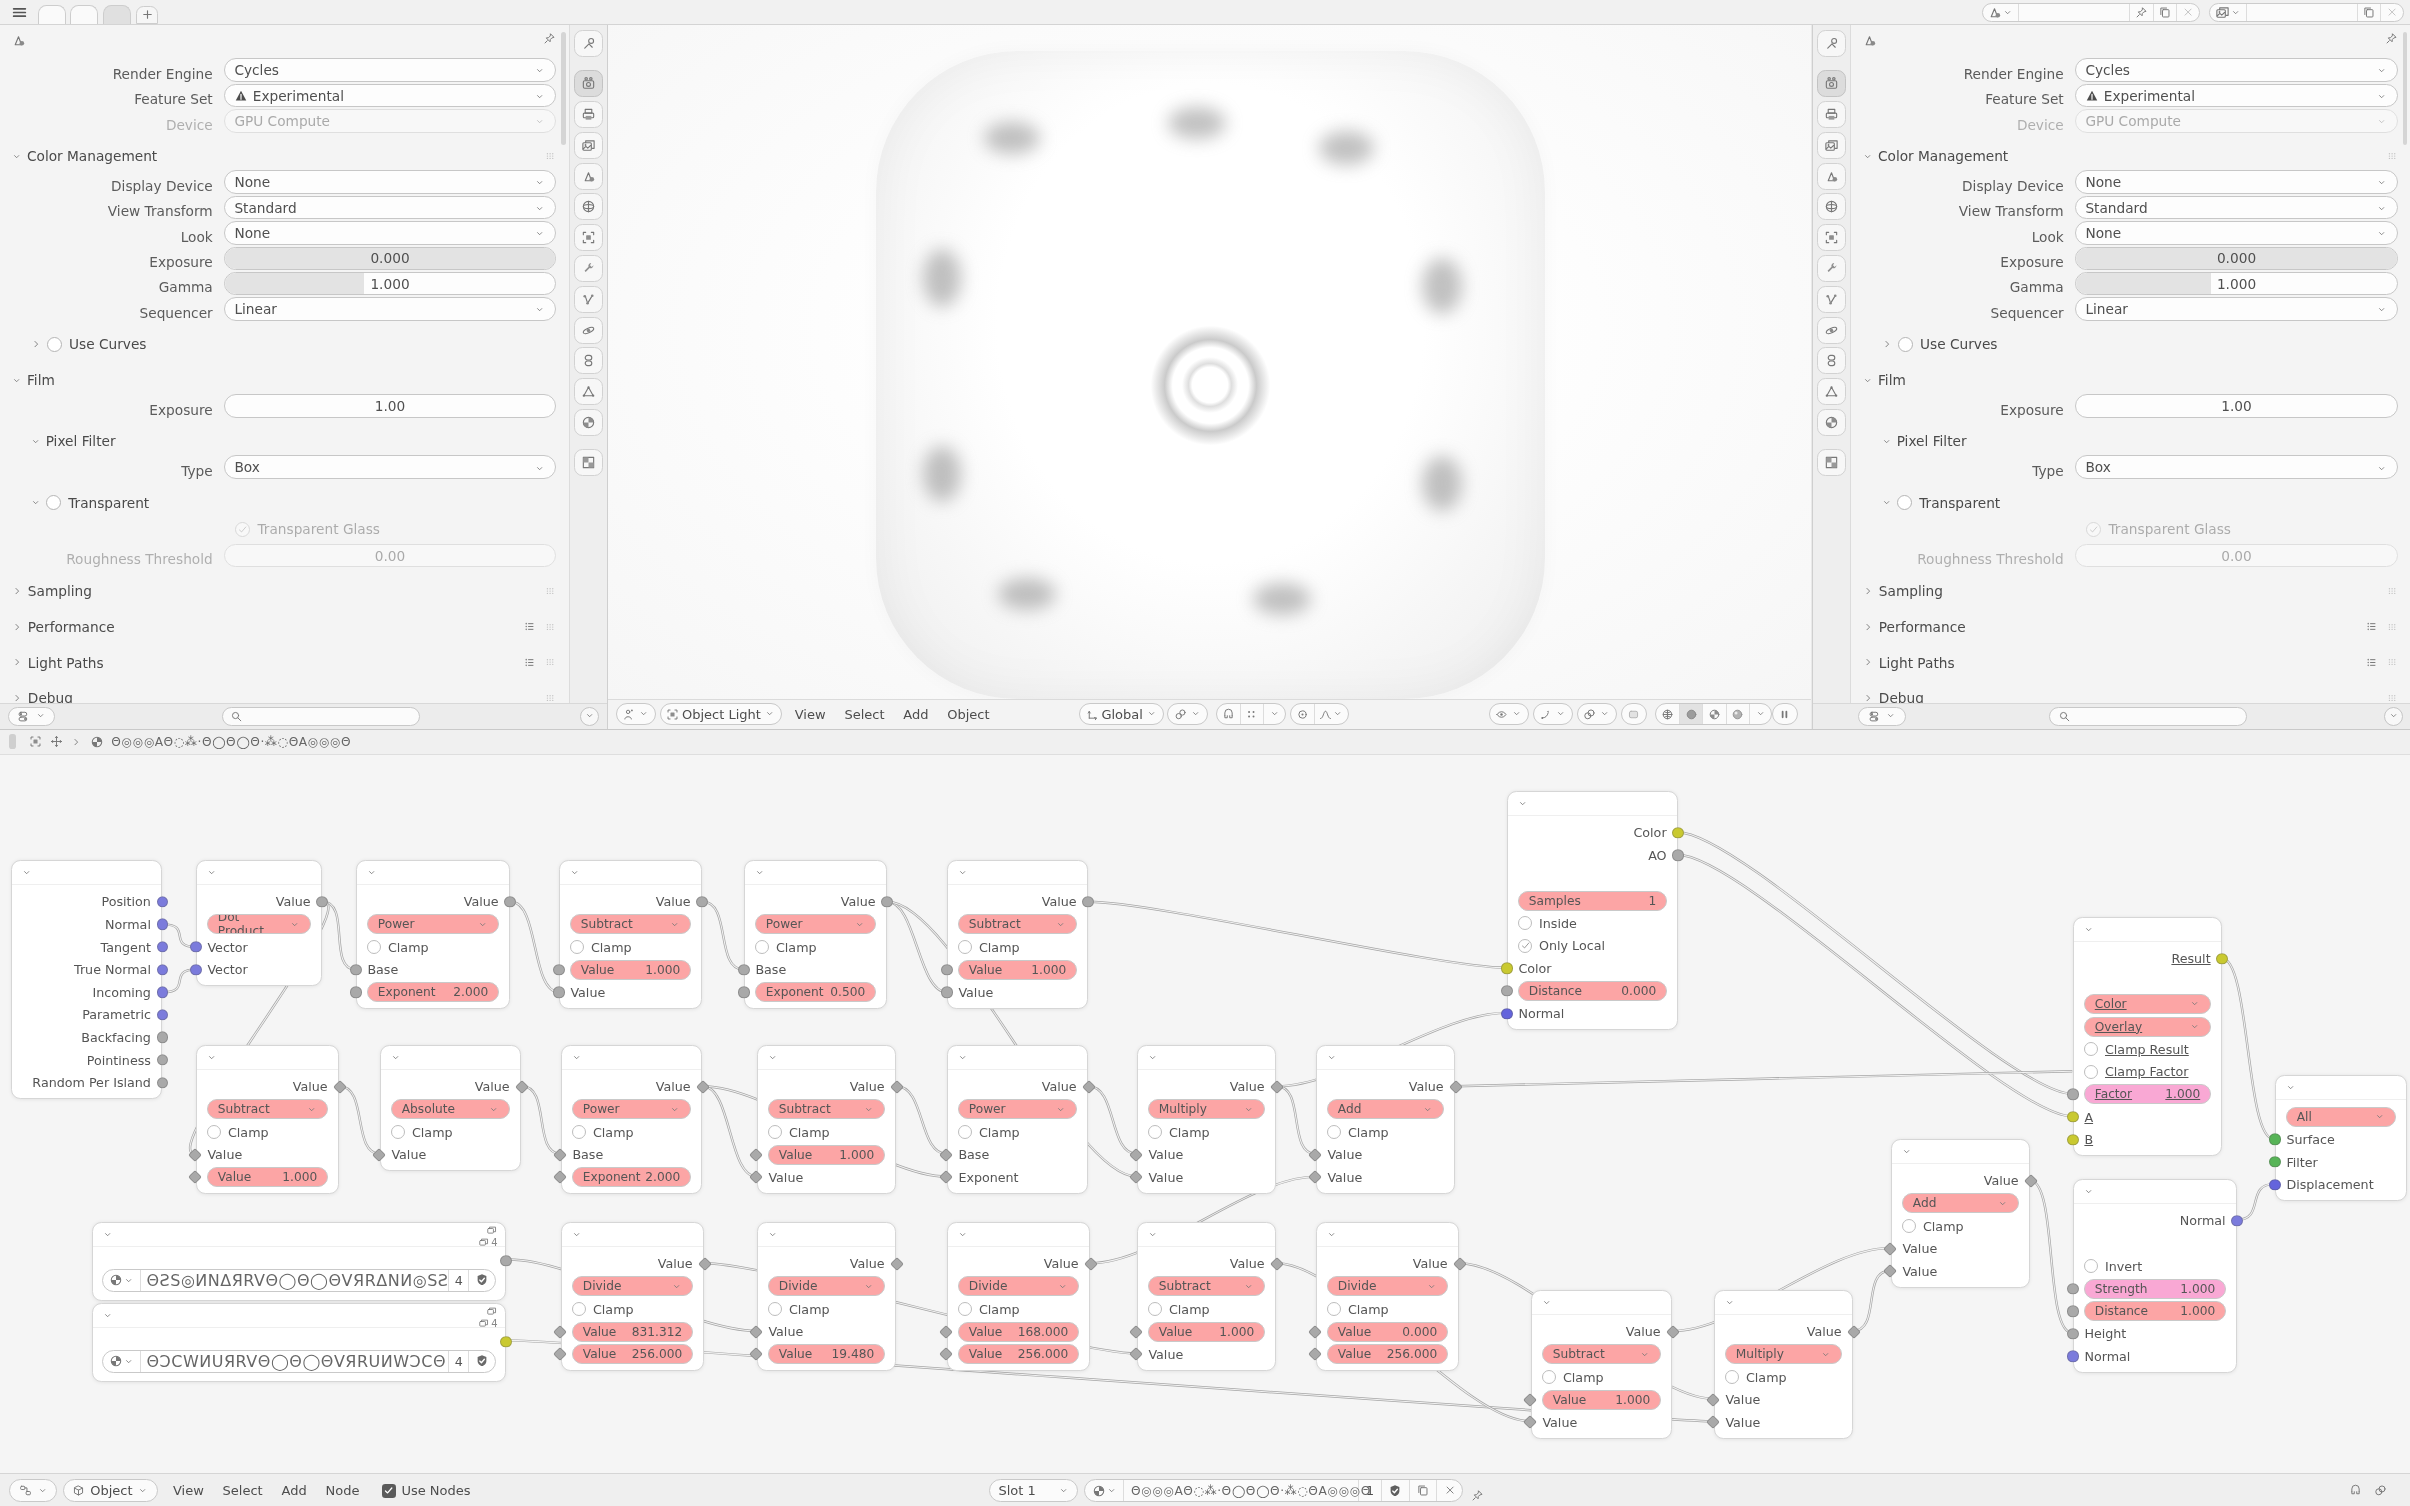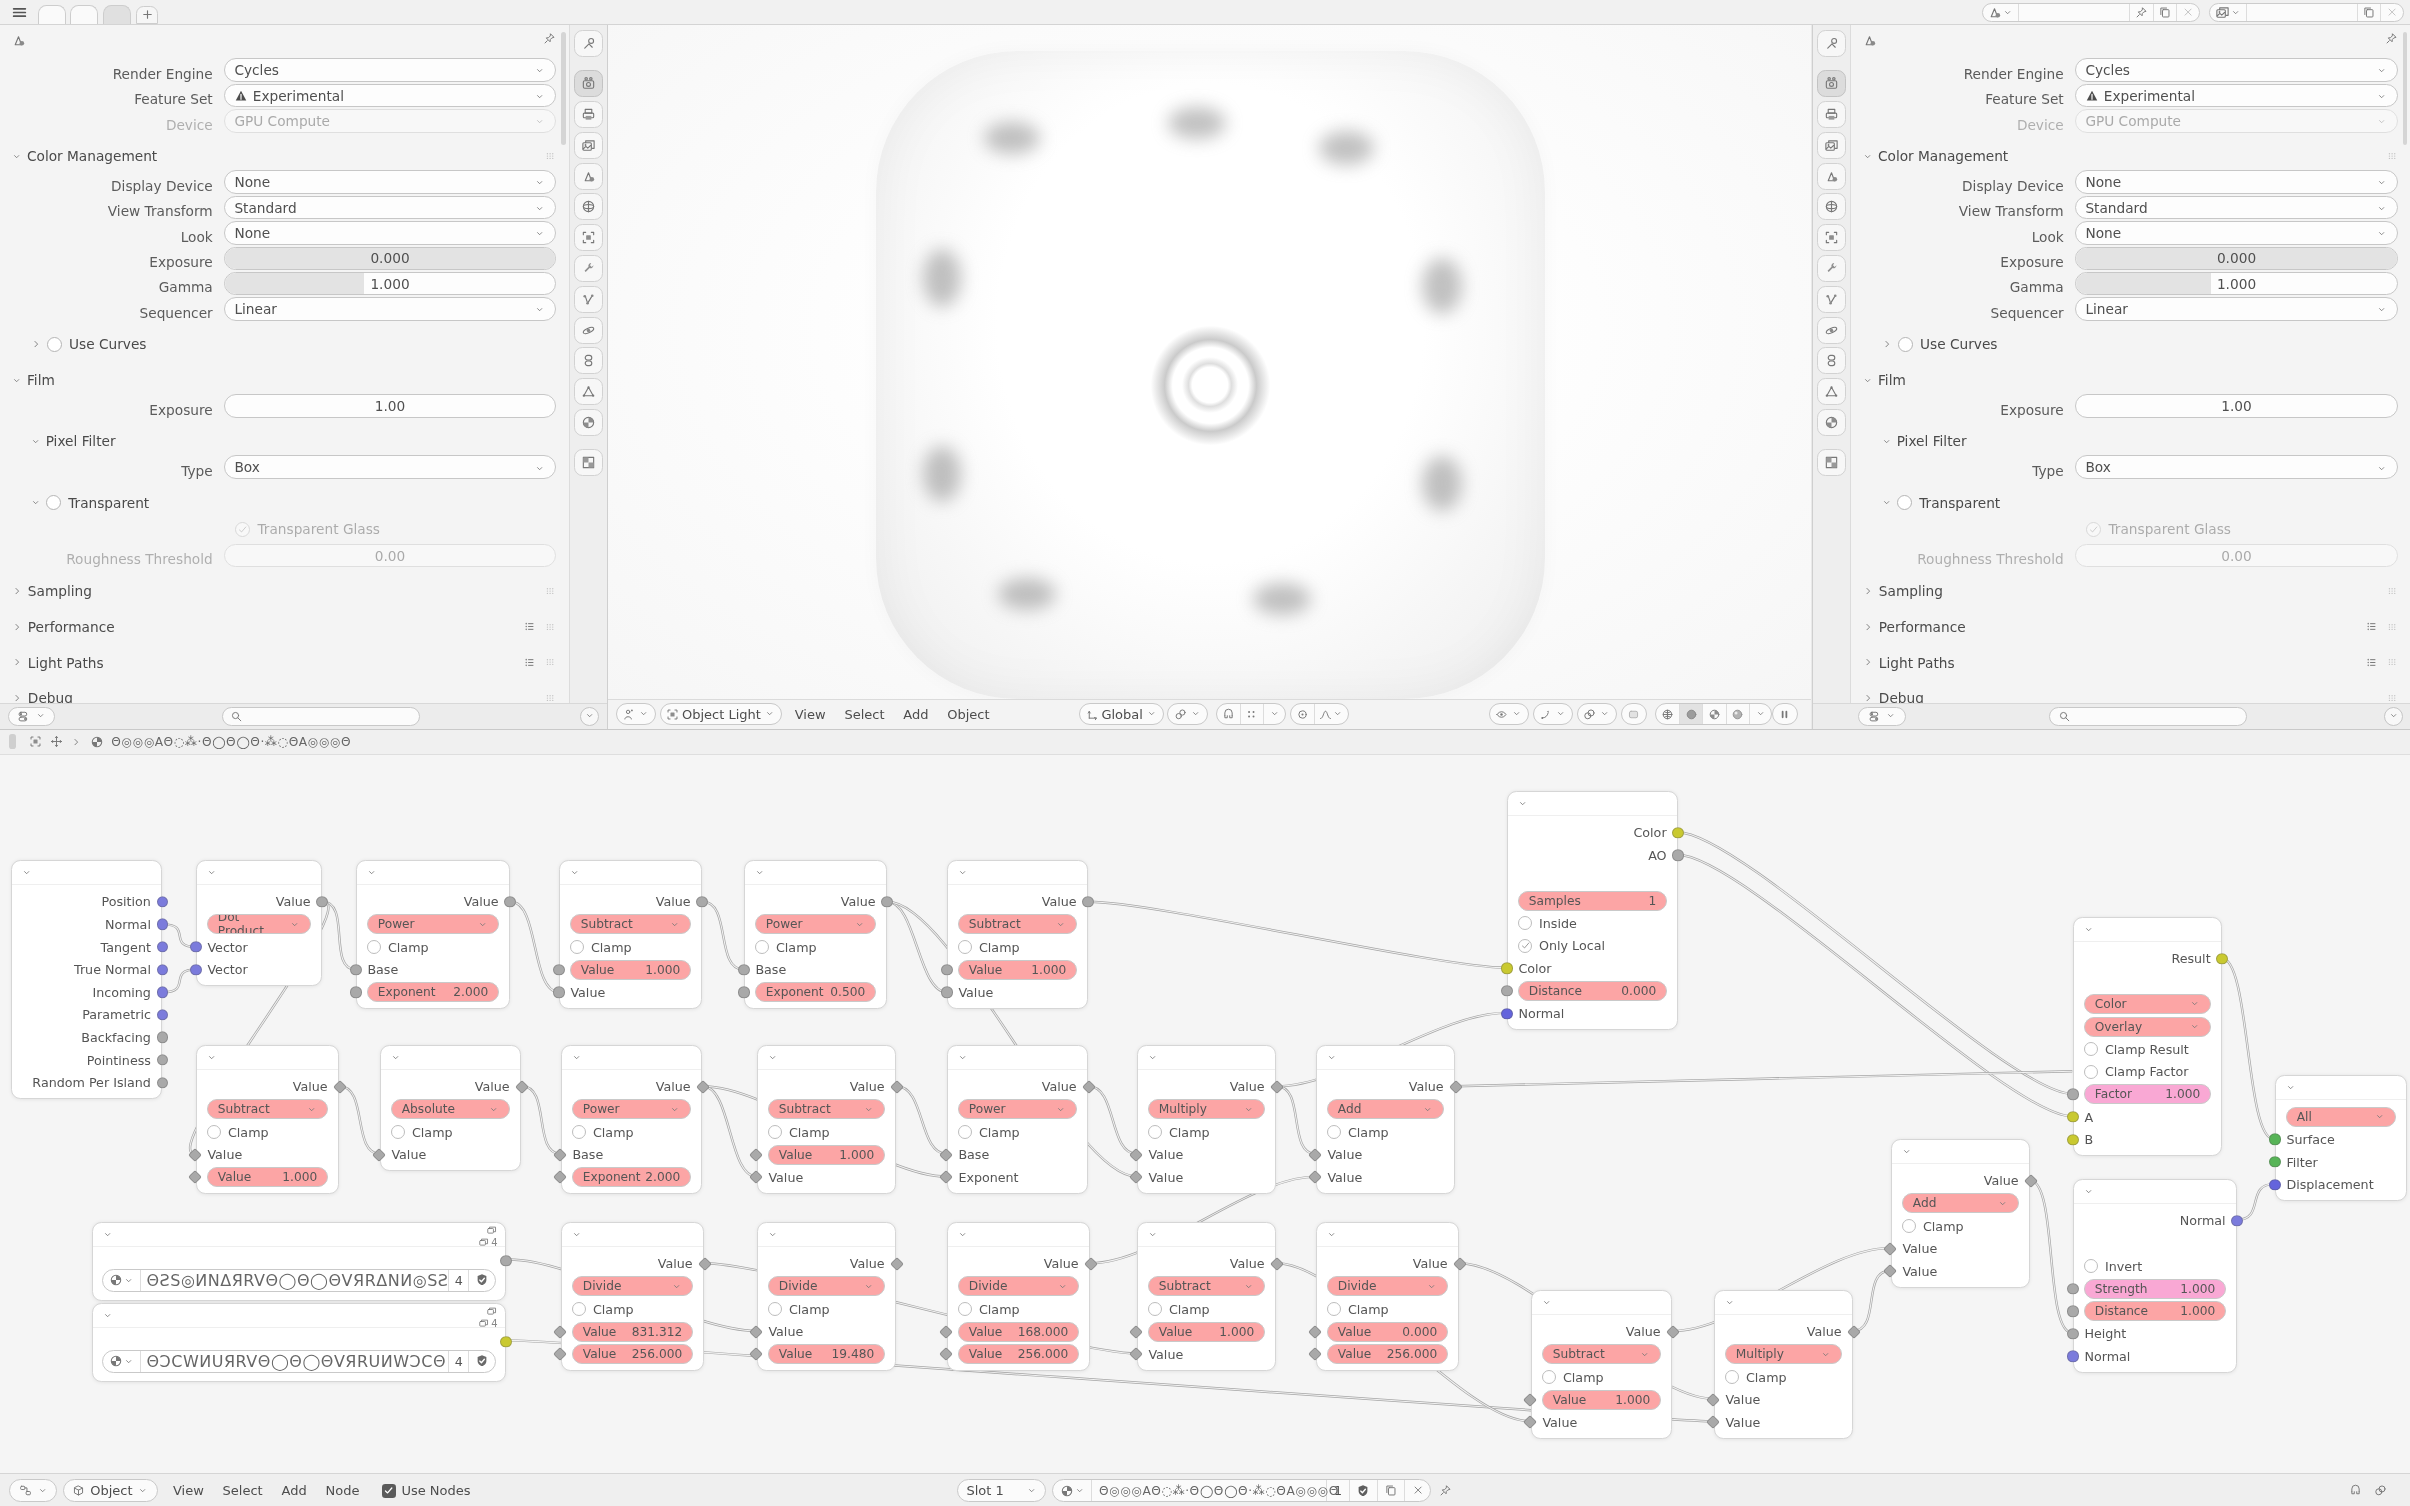--- a/index.html
+++ b/index.html
@@ -92,21 +92,21 @@
 .texrow{position:absolute;left:9.4px;right:9.4px;bottom:7.5px;height:23.5px;display:flex;align-items:center;border:0.9px solid #c9c9c9;border-radius:12.2px;background:#fff;overflow:hidden}
 .texseg{display:flex;align-items:center;height:100%;padding:0 5.6px;border-right:0.9px solid #ddd}
 .texseg:last-child{border-right:none}
 .texname{flex:1;font-size:16px;color:#666;letter-spacing:0.5px;white-space:nowrap;overflow:hidden}
 .texcorner{position:absolute;right:7.5px;top:2.8px;display:flex;flex-direction:column;align-items:flex-end;line-height:9.4px;font-size:10px;color:#888}
 .texcorner .trow{display:flex;align-items:center;gap:1.9px}
 #ne-footer{position:absolute;left:0;right:0;bottom:0;height:34px;background:#efefef;border-top:0.9px solid #d5d5d5;display:flex;align-items:center;font-size:13px;color:#4d4d4d}
 .fbtn{height:23.5px;border:0.9px solid #c9c9c9;border-radius:12.2px;background:#fbfbfb;display:inline-flex;align-items:center;gap:4.7px;padding:0 8.5px;margin-right:5.6px}
 .fmenu{padding:0 9.4px}
 .sqcheck{width:14px;height:14px;border-radius:3.3px;background:#5a5a5a;display:inline-flex;align-items:center;justify-content:center;margin-right:5.6px}
-#slotgroup{position:absolute;left:957px;display:flex;align-items:center}
+#slotgroup{position:absolute;left:989px;display:flex;align-items:flex-end}
 .sgroupbox{display:flex;align-items:center;height:23.5px;border:0.9px solid #c9c9c9;border-radius:12.2px;background:#fbfbfb;overflow:hidden;margin-right:7.5px}
 .sseg{display:flex;align-items:center;height:100%;padding:0 6.6px;border-right:0.9px solid #ddd;font-size:12.7px}
 .sseg:last-child{border-right:none}
 .matname{letter-spacing:0.5px;color:#666;font-size:12.2px;max-width:235px;white-space:nowrap}
 #ne-right-icons{position:absolute;right:24.5px;display:flex;gap:11.3px;align-items:center}
 .chevcircle{width:19px;height:19px;border:0.9px solid #c5c5c5;border-radius:50%;background:#f8f8f8;display:flex;align-items:center;justify-content:center}
 </style>
 </head>
 <body>
 
@@ -2401,21 +2401,21 @@
             <div class="nrow">
               <span class="sock d L c-gray"></span>
               <span>Value</span>
             </div>
             <div class="nrow">
               <span class="sock d L c-gray"></span>
               <span>Value</span>
             </div>
           </div>
         </div>
-        <div class="node" style="left: 2073px; top: 162px; width: 149px; height: 239px;">
+        <div class="node" style="left: 2073px; top: 162px; width: 149px; height: 239px; text-decoration: underline;">
           <div class="nhead">
             <span class="ic">
               <svg width="11.3" height="11.3" viewBox="0 0 16 16" fill="none" stroke="#777" stroke-width="1.2" stroke-linecap="round" stroke-linejoin="round">
                 <path d="M5 6.5 8 9.5l3-3"></path>
               </svg>
             </span>
           </div>
           <div class="nbody">
             <div class="nrow r">
               <span>Result</span>

